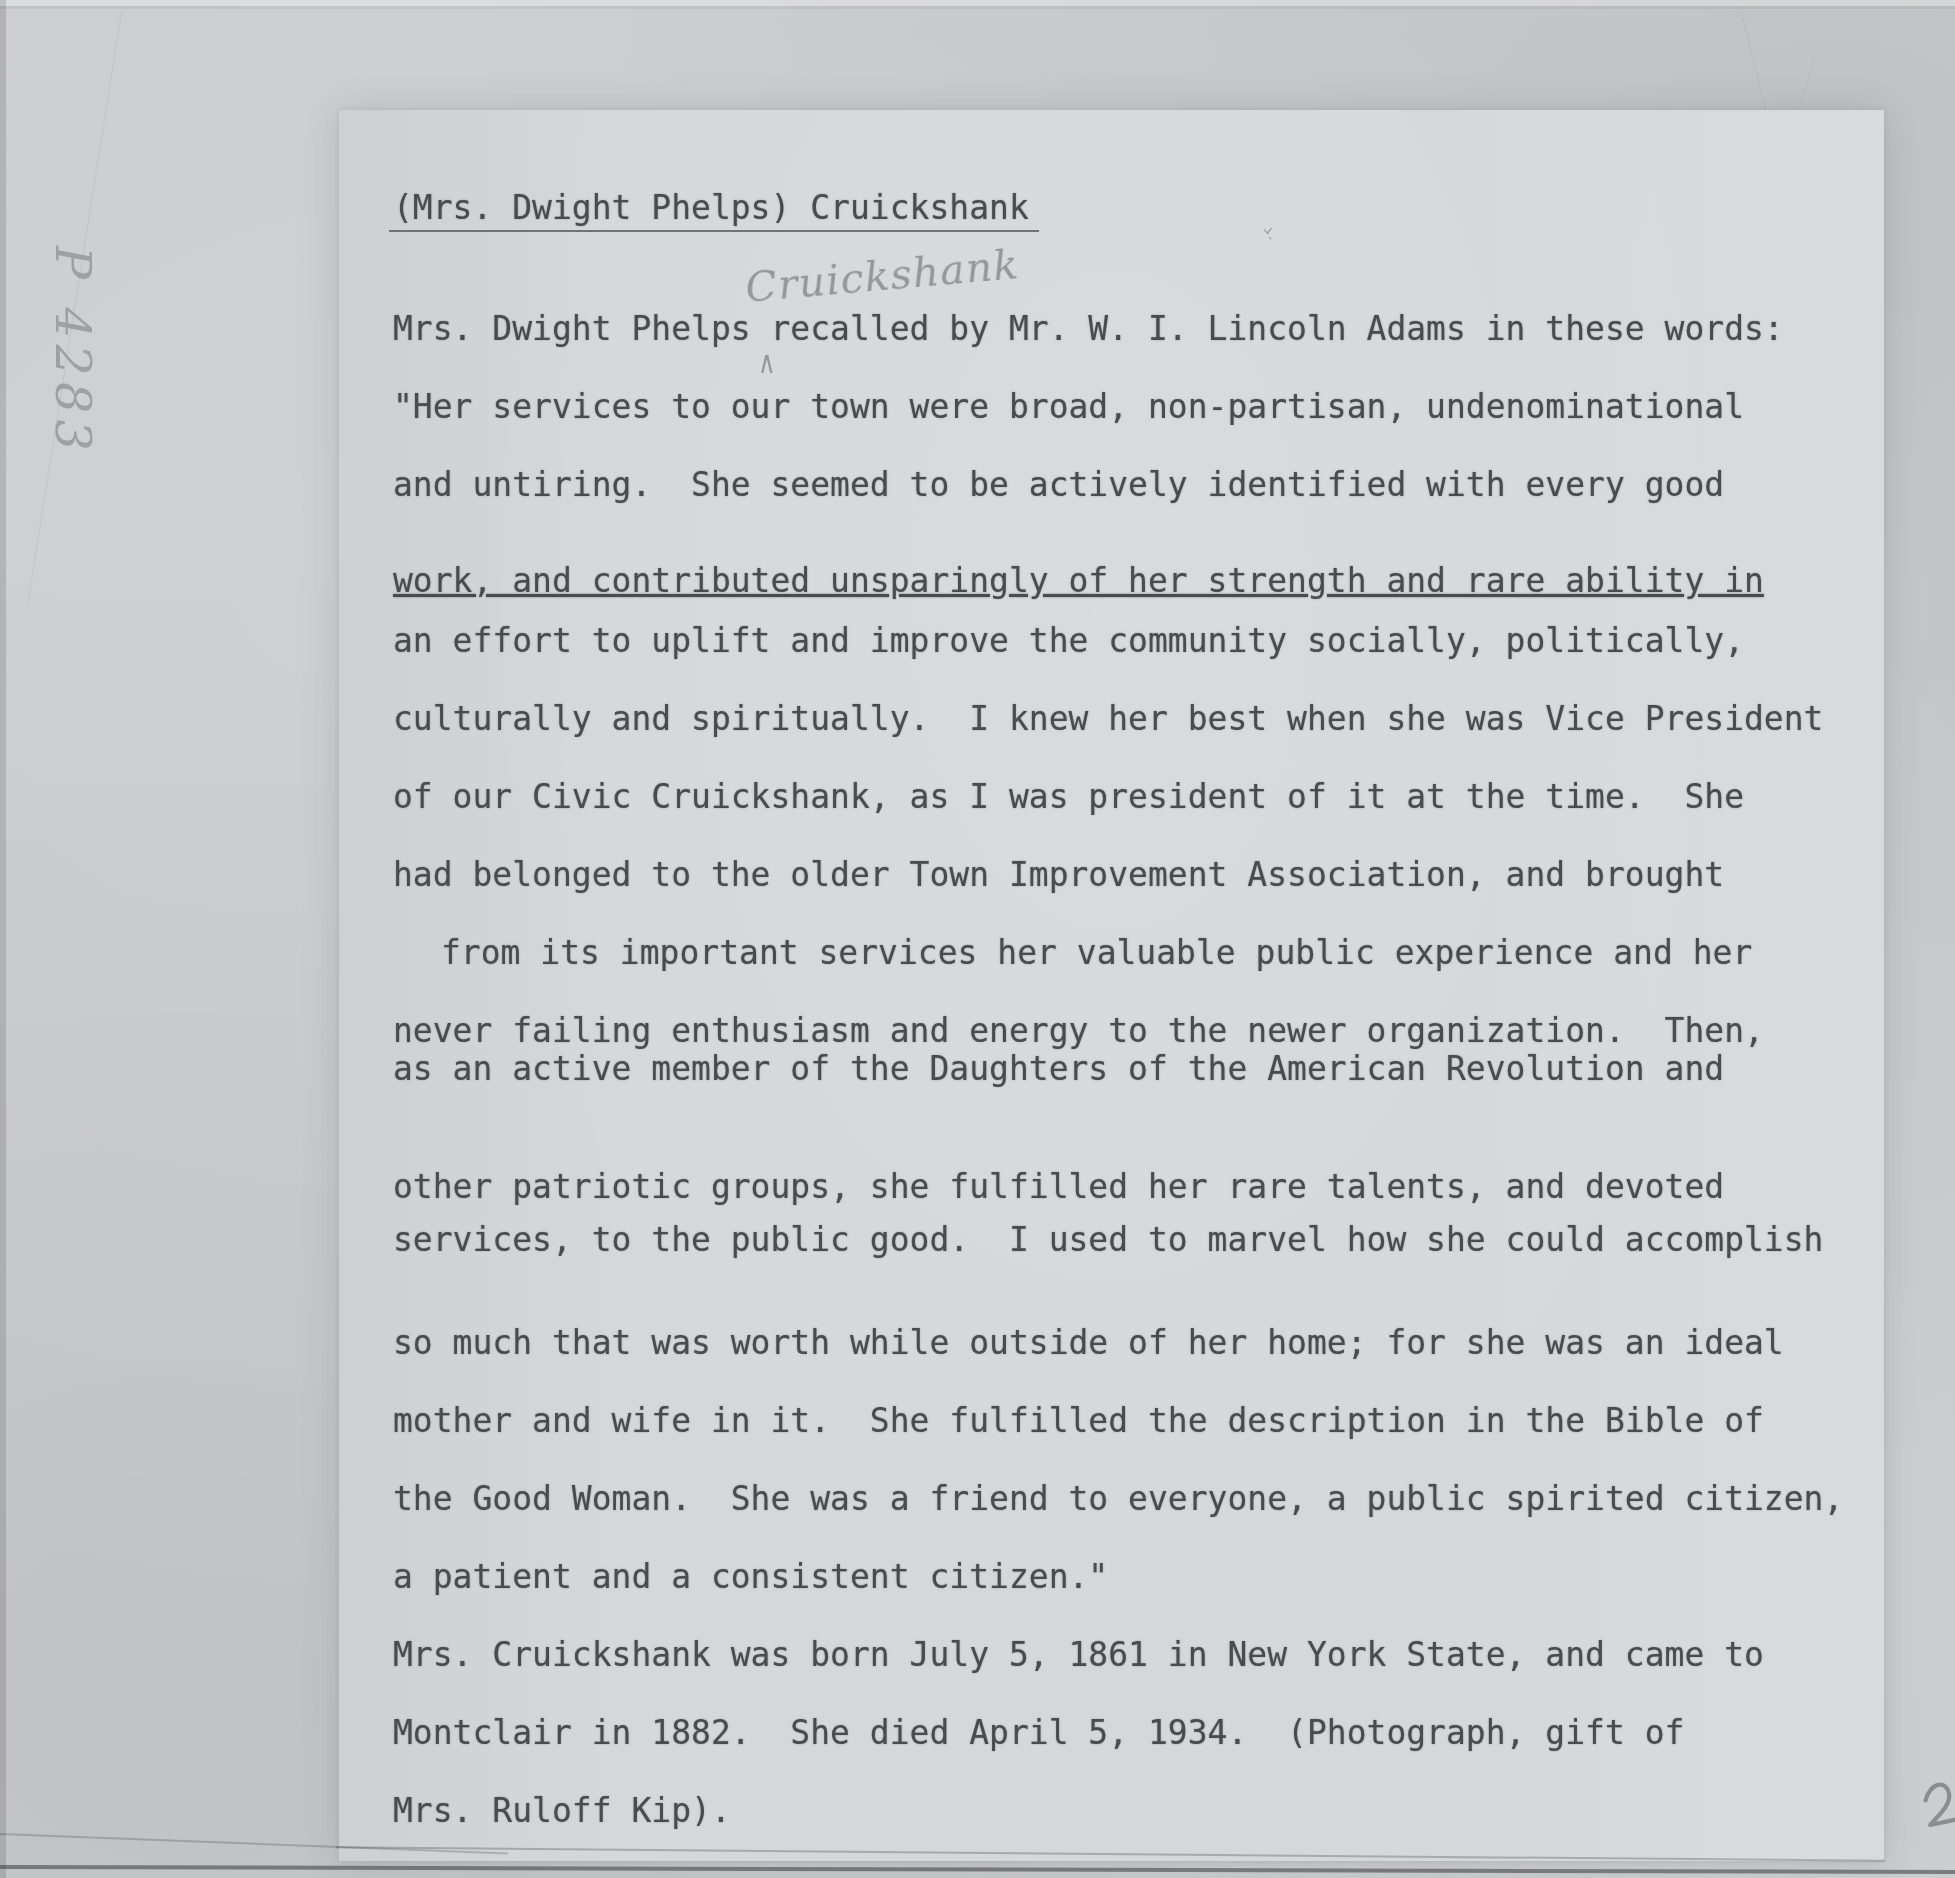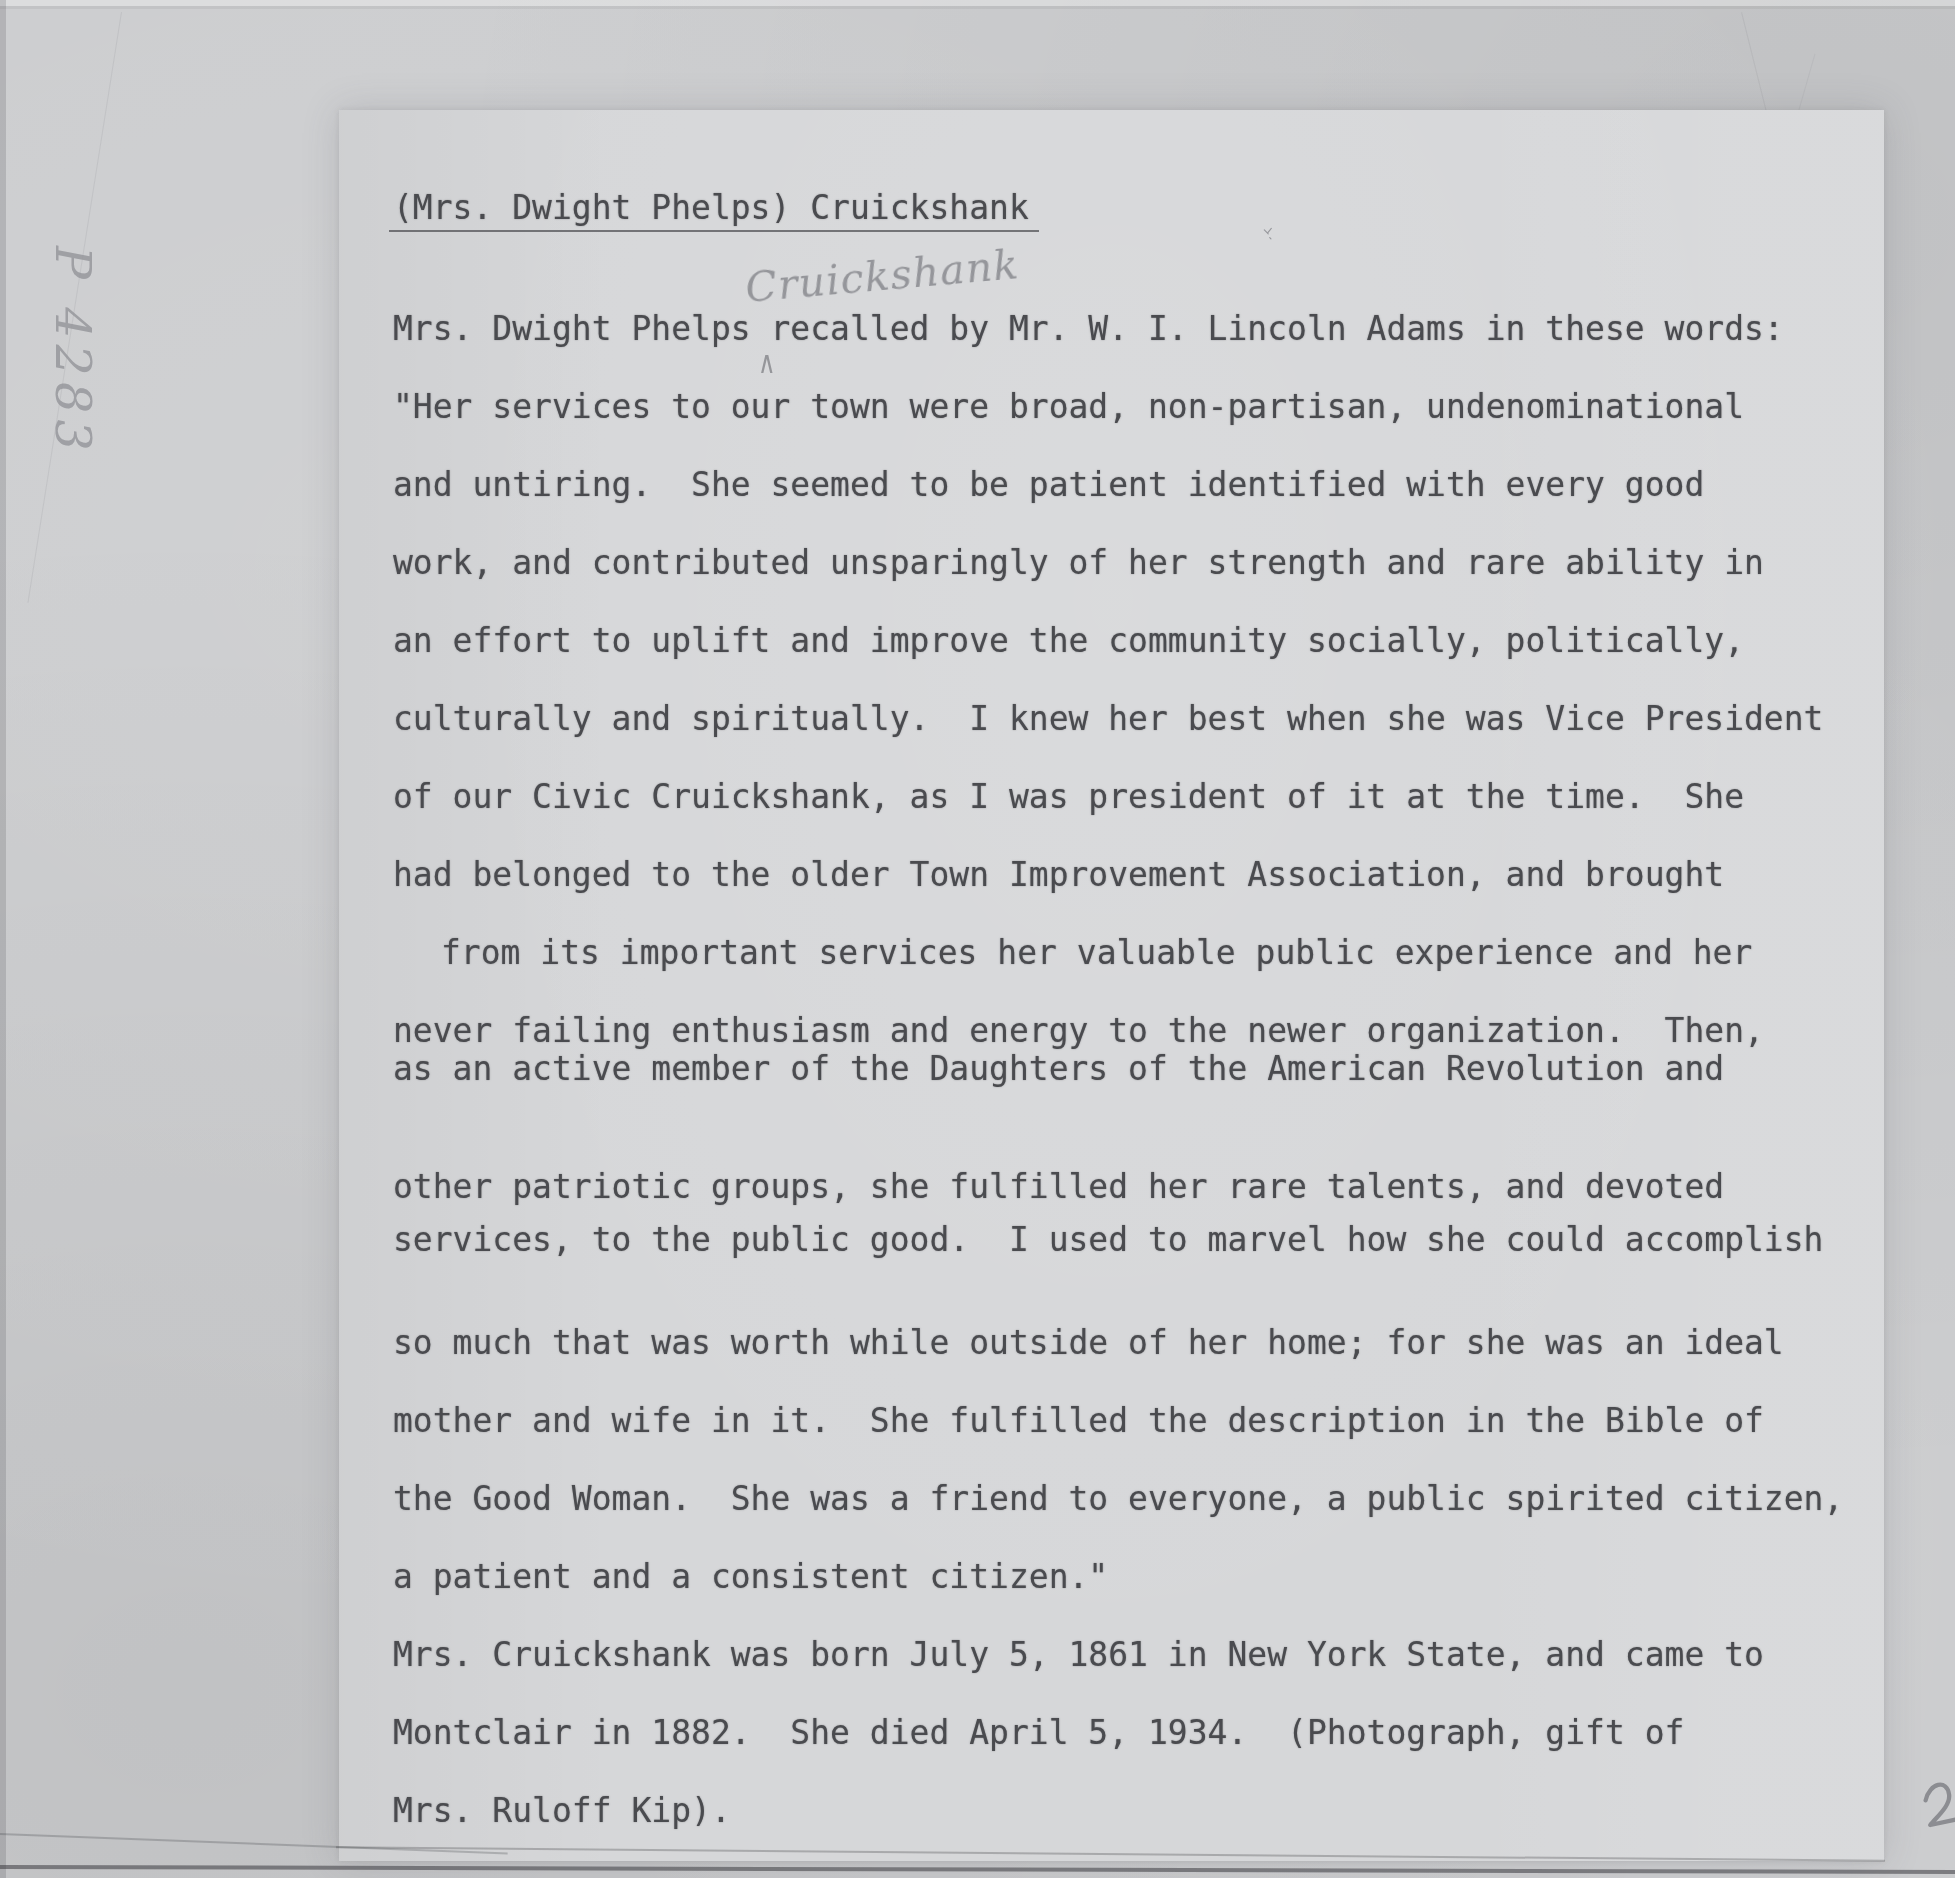--- a/index.html
+++ b/index.html
@@ -75,22 +75,22 @@
   <div id="crease-tr-a" class="crease"></div>
   <div id="crease-tr-b" class="crease"></div>
 
   <div class="sheet"></div>
 
   <div id="doc-title" class="typed">(Mrs. Dwight Phelps) Cruickshank</div>
 
   <div id="typed-lines">
       <div class="typed" style="top: 312px;">Mrs. Dwight Phelps recalled by Mr. W. I. Lincoln Adams in these words:</div>
       <div class="typed" style="top: 390px;">"Her services to our town were broad, non-partisan, undenominational</div>
-      <div class="typed" style="top: 468px;">and untiring.  She seemed to be patient identified with every good</div>
-      <div class="typed" style="top: 546px;">work, and contributed unsparingly of her strength and rare ability in</div>
+      <div class="typed" style="top: 468px;">and untiring.  She seemed to be actively identified with every good</div>
+      <div class="typed" style="top: 564px; text-decoration: underline;">work, and contributed unsparingly of her strength and rare ability in</div>
       <div class="typed" style="top: 624px;">an effort to uplift and improve the community socially, politically,</div>
       <div class="typed" style="top: 702px;">culturally and spiritually.  I knew her best when she was Vice President</div>
       <div class="typed" style="top: 780px;">of our Civic Cruickshank, as I was president of it at the time.  She</div>
       <div class="typed" style="top: 858px;">had belonged to the older Town Improvement Association, and brought</div>
       <div class="typed" style="top: 936px; margin-left: 48px;">from its important services her valuable public experience and her</div>
       <div class="typed" style="top: 1014px;">never failing enthusiasm and energy to the newer organization.  Then,</div>
       <div class="typed" style="top: 1052px;">as an active member of the Daughters of the American Revolution and</div>
       <div class="typed" style="top: 1170px;">other patriotic groups, she fulfilled her rare talents, and devoted</div>
       <div class="typed" style="top: 1223px; text-align: center;">services, to the public good.  I used to marvel how she could accomplish</div>
       <div class="typed" style="top: 1326px;">so much that was worth while outside of her home; for she was an ideal</div>

